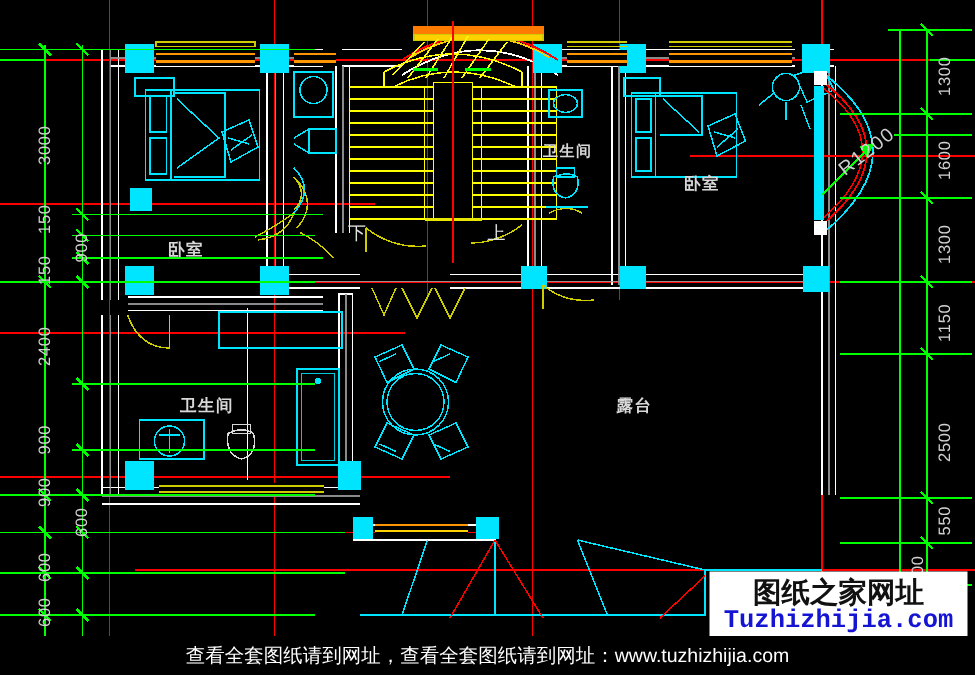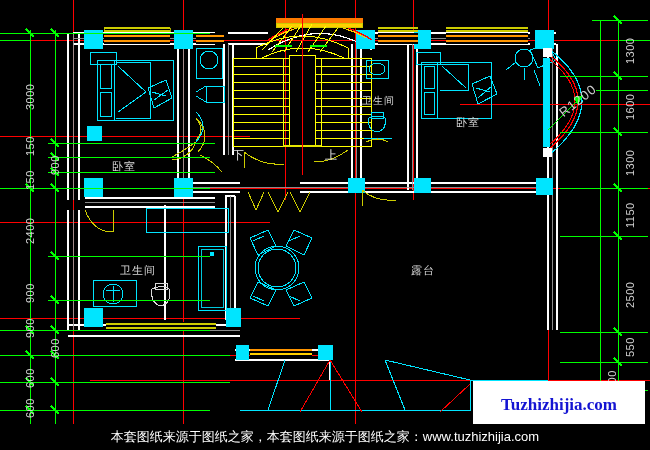--- a/index.html
+++ b/index.html
@@ -24,20 +24,21 @@
 
   
   .cadlabel {
     position: absolute;
     color: #d8d8d8;
     font-family: "Liberation Sans", sans-serif;
     font-size: 11px;
     letter-spacing: 1px;
     white-space: nowrap;
     pointer-events: none;
+    font-weight: bold;
   }
   .dimtext {
     position: absolute;
     color: #d0d0d0;
     font-family: "Liberation Sans", sans-serif;
     font-size: 11px;
     white-space: nowrap;
     transform-origin: 0 0;
     letter-spacing: 0.5px;
   }
@@ -75,21 +76,21 @@
     color: #111;
     font-size: 19px;
     font-weight: bold;
     letter-spacing: 0px;
     font-family: "Liberation Sans", sans-serif;
   }
   #watermark .wm-en {
     color: #1414d2;
     font-size: 17px;
     font-weight: bold;
-    font-family: Liberation Serif, serif;
+    font-family: Liberation Mono, monospace;
   }
 
   
   #footer {
     position: absolute;
     left: 0; top: 424px;
     width: 650px; height: 26px;
     background: #000;
     display: flex;
     align-items: center;
@@ -499,21 +500,22 @@
 
     <div class="dimtext dim-v" style="left:624px; top:64px;">1300</div>
     <div class="dimtext dim-v" style="left:624px; top:120px;">1600</div>
     <div class="dimtext dim-v" style="left:624px; top:176px;">1300</div>
     <div class="dimtext dim-v" style="left:624px; top:228px;">1150</div>
     <div class="dimtext dim-v" style="left:624px; top:308px;">2500</div>
     <div class="dimtext dim-v" style="left:624px; top:357px;">550</div>
     <div class="dimtext dim-v" style="left:606px; top:390px;">600</div>
 
     <div id="watermark">
+      <div class="wm-cn">图纸之家网址</div>
       <div class="wm-en">Tuzhizhijia.com</div>
     </div>
   </div>
 
   <div id="footer">
-    <span class="ftext">本套图纸来源于图纸之家，本套图纸来源于图纸之家：www.tuzhizhijia.com</span>
+    <span class="ftext">查看全套图纸请到网址，查看全套图纸请到网址：www.tuzhizhijia.com</span>
   </div>
 
 </div>
 
 </body></html>

